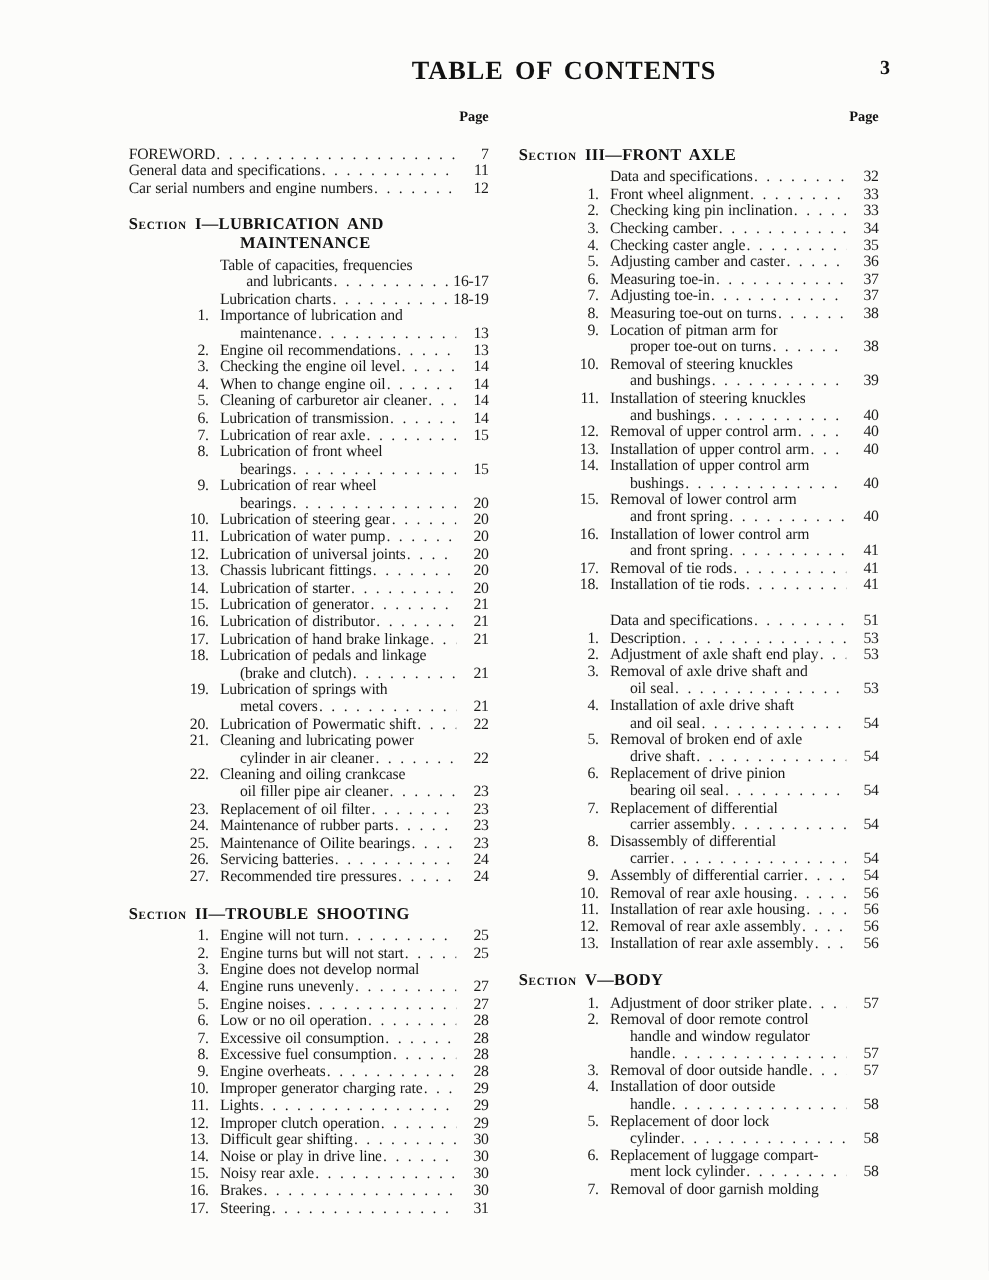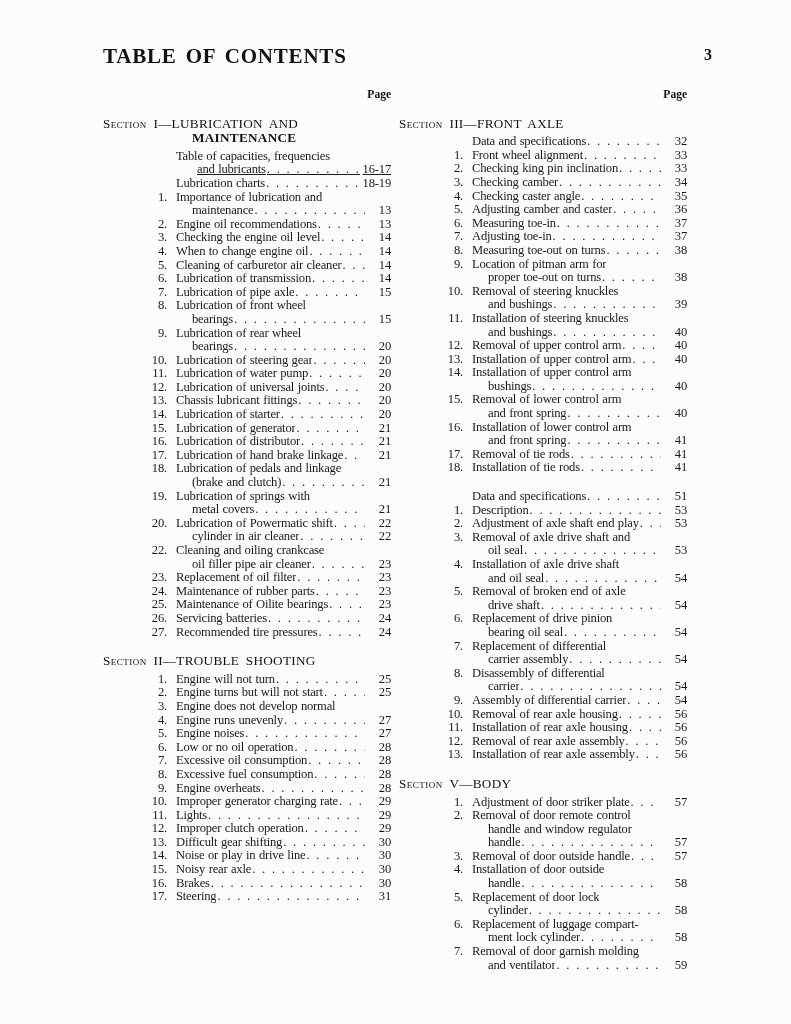--- a/index.html
+++ b/index.html
@@ -7,80 +7,97 @@
     position:relative;
     width:791px; height:1024px;
     margin:0 auto;
     background:#fcfcfa;
     font-family:"Liberation Serif", serif;
     color:#1a1a1a;
     overflow:hidden;
   }
   .title {
     position:absolute; top:44px; left:103px; width:470px;
-    text-align:left;
+    text-align:right;
     font-size:21px; font-weight:bold;
     letter-spacing:0.8px; word-spacing:3px;
     color:#111;
   }
   .folio {
     position:absolute; top:46px; left:690px; width:22px;
     text-align:right; font-size:16px; font-weight:bold; color:#111;
   }
   .cols {
     position:absolute; top:88px; left:103px;
     width:600px;
-    display:flex; gap:8px;
+    display:flex; gap:24px;
     font-size:12.6px; line-height:13.6px;
     letter-spacing:-0.2px; word-spacing:0.6px;
   }
   .col { width:288px; flex:0 0 288px; }
   .page-label {
     text-align:right; font-weight:bold; font-size:11.5px;
     letter-spacing:0; margin-bottom:3px; color:#111;
   }
   .block { margin-top:15px; }
   .col .block:first-of-type { margin-top:0; }
   .heading {
-    font-weight:normal; font-size:13.2px; color:#111;
+    font-weight:bold; font-size:13.2px; color:#111;
     word-spacing:3px; letter-spacing:0.3px;
     margin-bottom:5px;
   }
   .heading .sc { font-variant:small-caps; letter-spacing:0.5px; }
   .heading-l2 {
     font-weight:bold; font-size:13.2px; color:#111;
     padding-left:89px; letter-spacing:0.3px;
     margin-top:-4px; margin-bottom:5px;
   }
   .row { display:flex; align-items:baseline; }
   .row .num {
     width:73px; flex:none; box-sizing:border-box;
     padding-right:9px; text-align:right; white-space:nowrap;
   }
   .row.cont     { padding-left:89px; }
   .row.sub      { padding-left:73px;align-items:center; }
-  .row.sub-cont { padding-left:94px;text-decoration:underline; }
+  .row.sub-cont { padding-left:94px; }
   .row .txt  { flex:0 1 auto; min-width:0; overflow:hidden; white-space:nowrap; }
   .row .lead { flex:1 1 0; min-width:0; overflow:hidden; white-space:nowrap; margin:0 3px 0 1px; }
   .row .lead::after {
     content:". . . . . . . . . . . . . . . . . . . . . . . . . . . . . . . . . . . . . . . . . . . . . . . . . .";
     letter-spacing:1.5px;
   }
   .row .pg { flex:none; min-width:23px; text-align:right; white-space:nowrap; }
 </style>
 </head>
 <body>
 
 <div class="page">
   <div class="title">TABLE OF CONTENTS</div>
   <div class="folio">3</div>
   <div class="cols" id="cols">
       <div class="col">
         <div class="page-label">Page</div>
         <div class="block">
+          <div class="row flush">
+            <span class="txt">FOREWORD</span>
+            <span class="lead"></span>
+            <span class="pg">7</span>
+          </div>
+          <div class="row flush">
+            <span class="txt">General data and specifications</span>
+            <span class="lead"></span>
+            <span class="pg">11</span>
+          </div>
+          <div class="row flush">
+            <span class="txt">Car serial numbers and engine numbers</span>
+            <span class="lead"></span>
+            <span class="pg">12</span>
+          </div>
+        </div>
+        <div class="block">
           <div class="heading"><span class="sc">Section</span>&nbsp;I—LUBRICATION AND</div>
           <div class="heading-l2">MAINTENANCE</div>
           <div class="row sub">
             <span class="txt">Table of capacities, frequencies</span>
           </div>
           <div class="row sub-cont">
             <span class="txt">and lubricants</span>
             <span class="lead"></span>
             <span class="pg">16-17</span>
           </div>
@@ -123,21 +140,21 @@
             <span class="pg">14</span>
           </div>
           <div class="row">
             <span class="num">6.</span>
             <span class="txt">Lubrication of transmission</span>
             <span class="lead"></span>
             <span class="pg">14</span>
           </div>
           <div class="row">
             <span class="num">7.</span>
-            <span class="txt">Lubrication of pipe axle</span>
+            <span class="txt">Lubrication of rear axle</span>
             <span class="lead"></span>
             <span class="pg">15</span>
           </div>
           <div class="row">
             <span class="num">8.</span>
             <span class="txt">Lubrication of front wheel</span>
           </div>
           <div class="row cont">
             <span class="txt">bearings</span>
             <span class="lead"></span>
@@ -216,20 +233,24 @@
           <div class="row cont">
             <span class="txt">metal covers</span>
             <span class="lead"></span>
             <span class="pg">21</span>
           </div>
           <div class="row">
             <span class="num">20.</span>
             <span class="txt">Lubrication of Powermatic shift</span>
             <span class="lead"></span>
             <span class="pg">22</span>
+          </div>
+          <div class="row">
+            <span class="num">21.</span>
+            <span class="txt">Cleaning and lubricating power</span>
           </div>
           <div class="row cont">
             <span class="txt">cylinder in air cleaner</span>
             <span class="lead"></span>
             <span class="pg">22</span>
           </div>
           <div class="row">
             <span class="num">22.</span>
             <span class="txt">Cleaning and oiling crankcase</span>
           </div>
@@ -662,21 +683,16 @@
           </div>
           <div class="row cont">
             <span class="txt">ment lock cylinder</span>
             <span class="lead"></span>
             <span class="pg">58</span>
           </div>
           <div class="row">
             <span class="num">7.</span>
             <span class="txt">Removal of door garnish molding</span>
           </div>
-          <div class="row cont">
-            <span class="txt">and ventilator</span>
-            <span class="lead"></span>
-            <span class="pg">59</span>
-          </div>
         </div>
       </div>
     </div>
 </div>
 
 </body></html>

